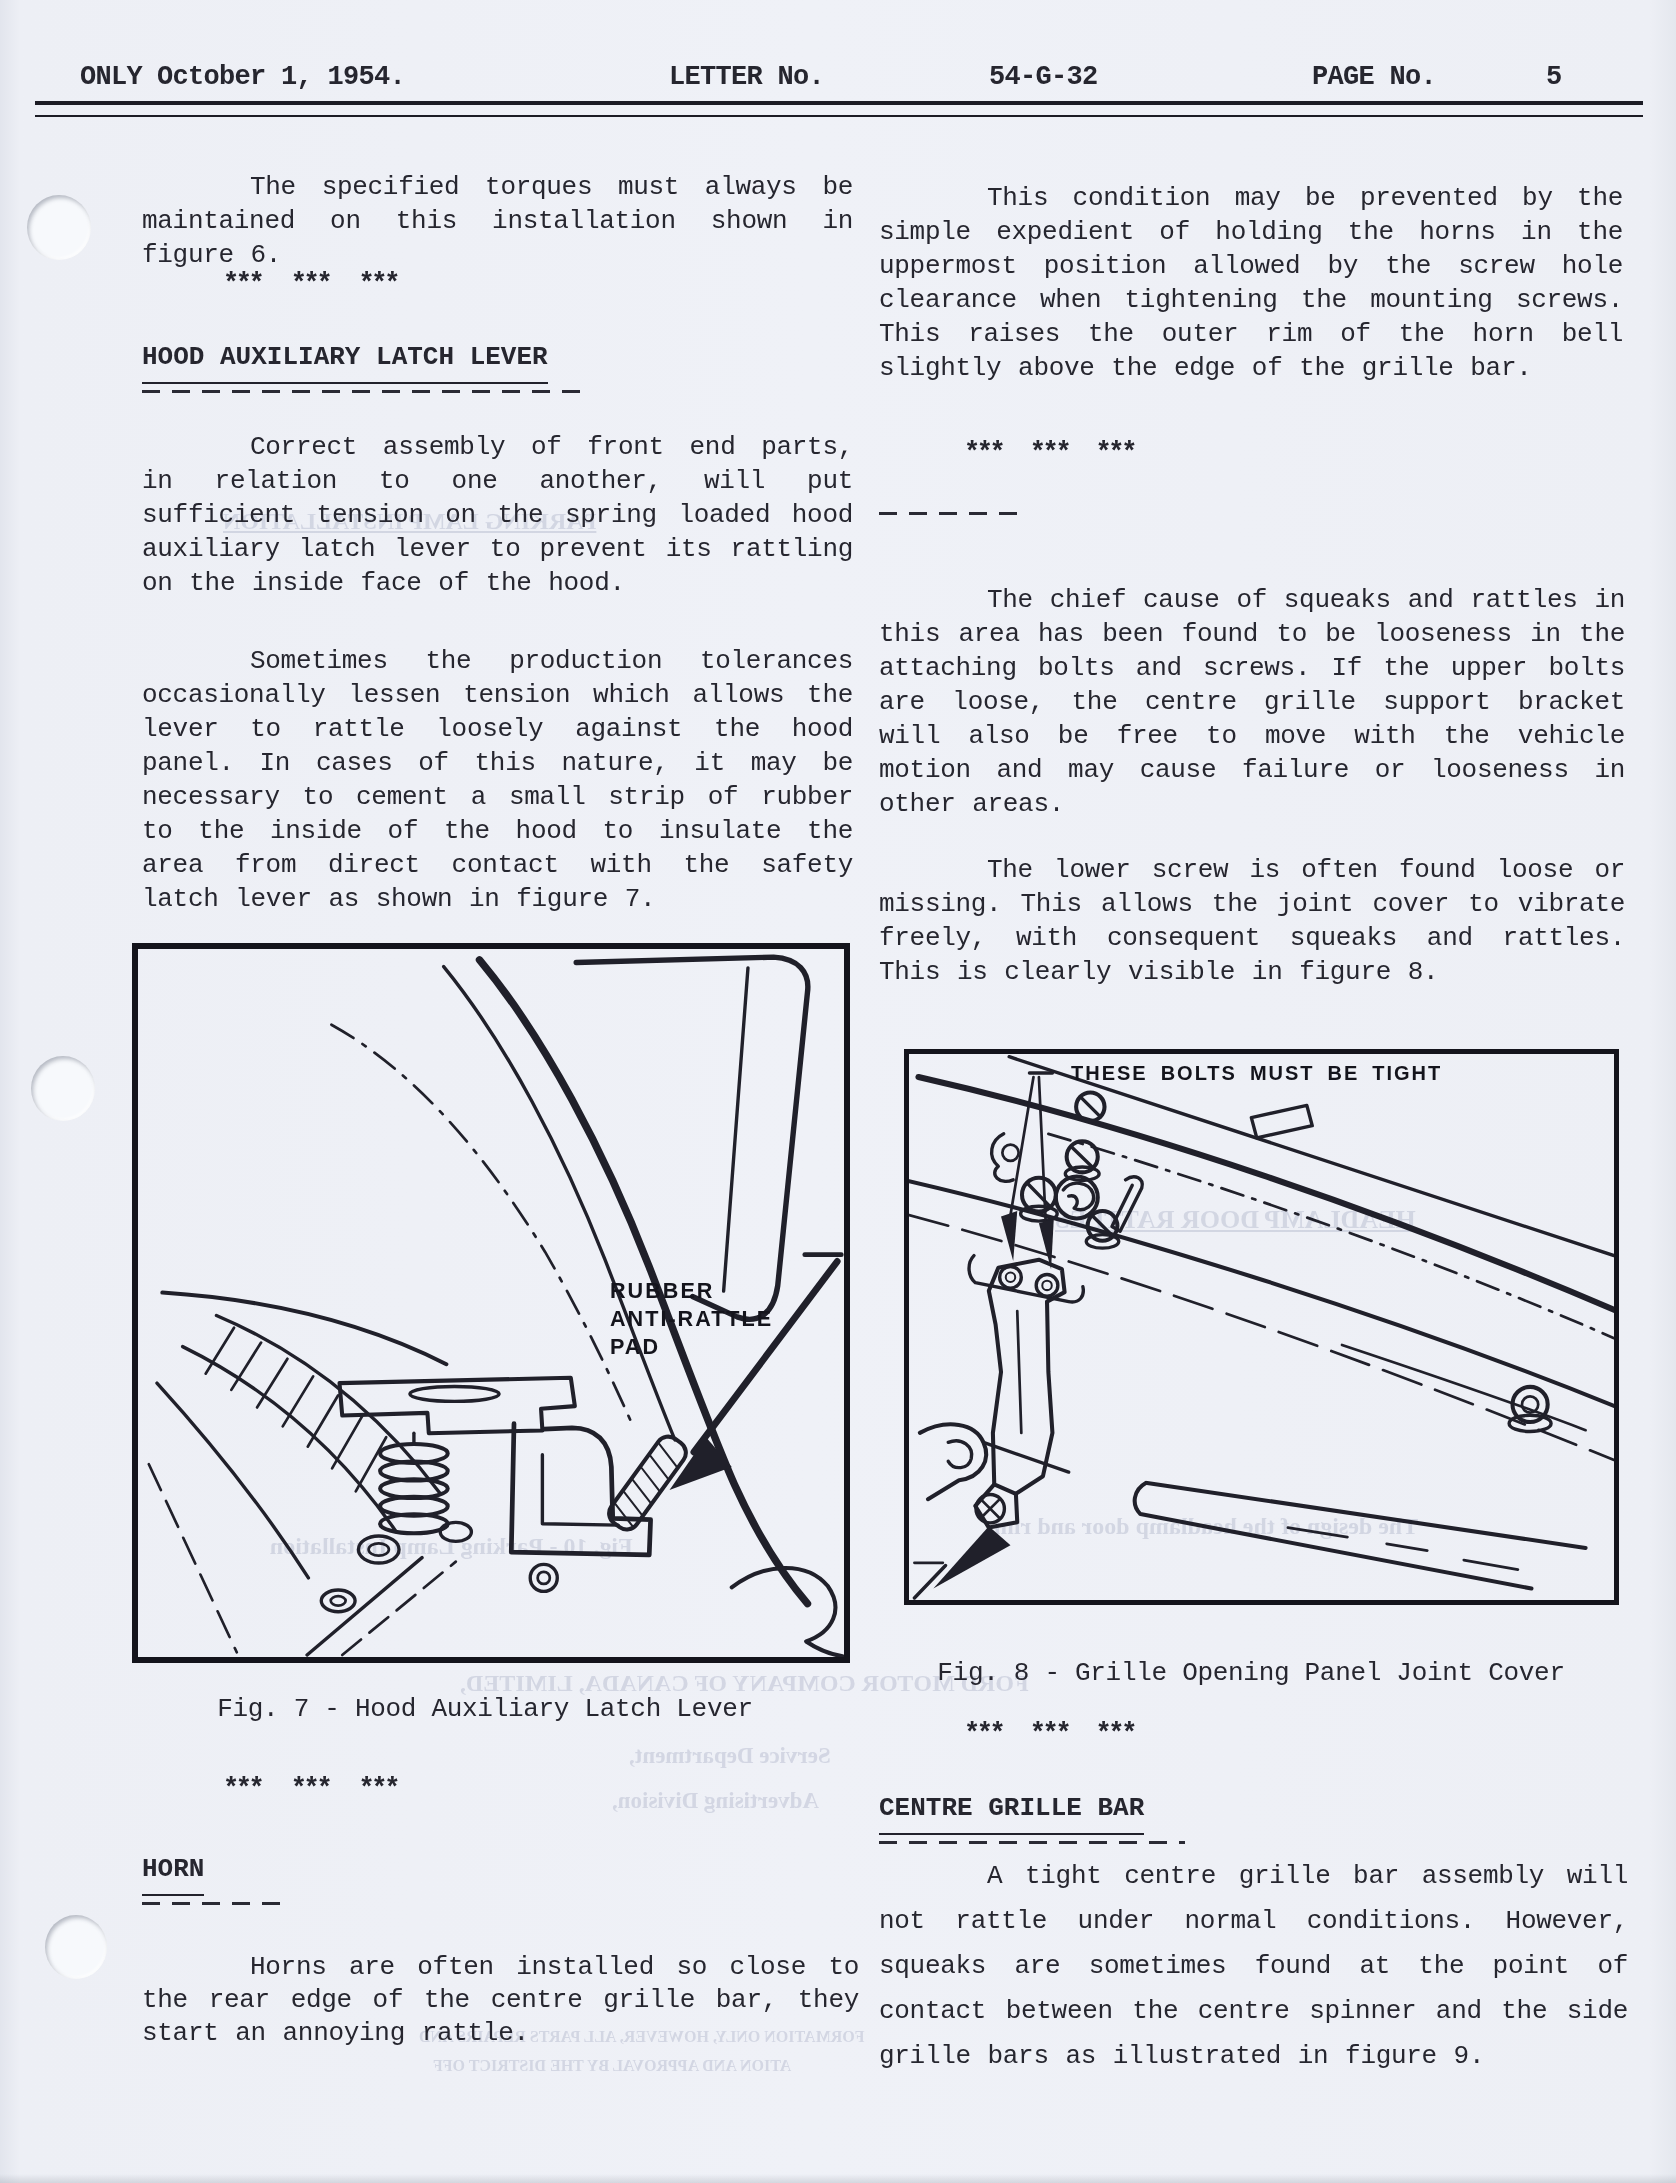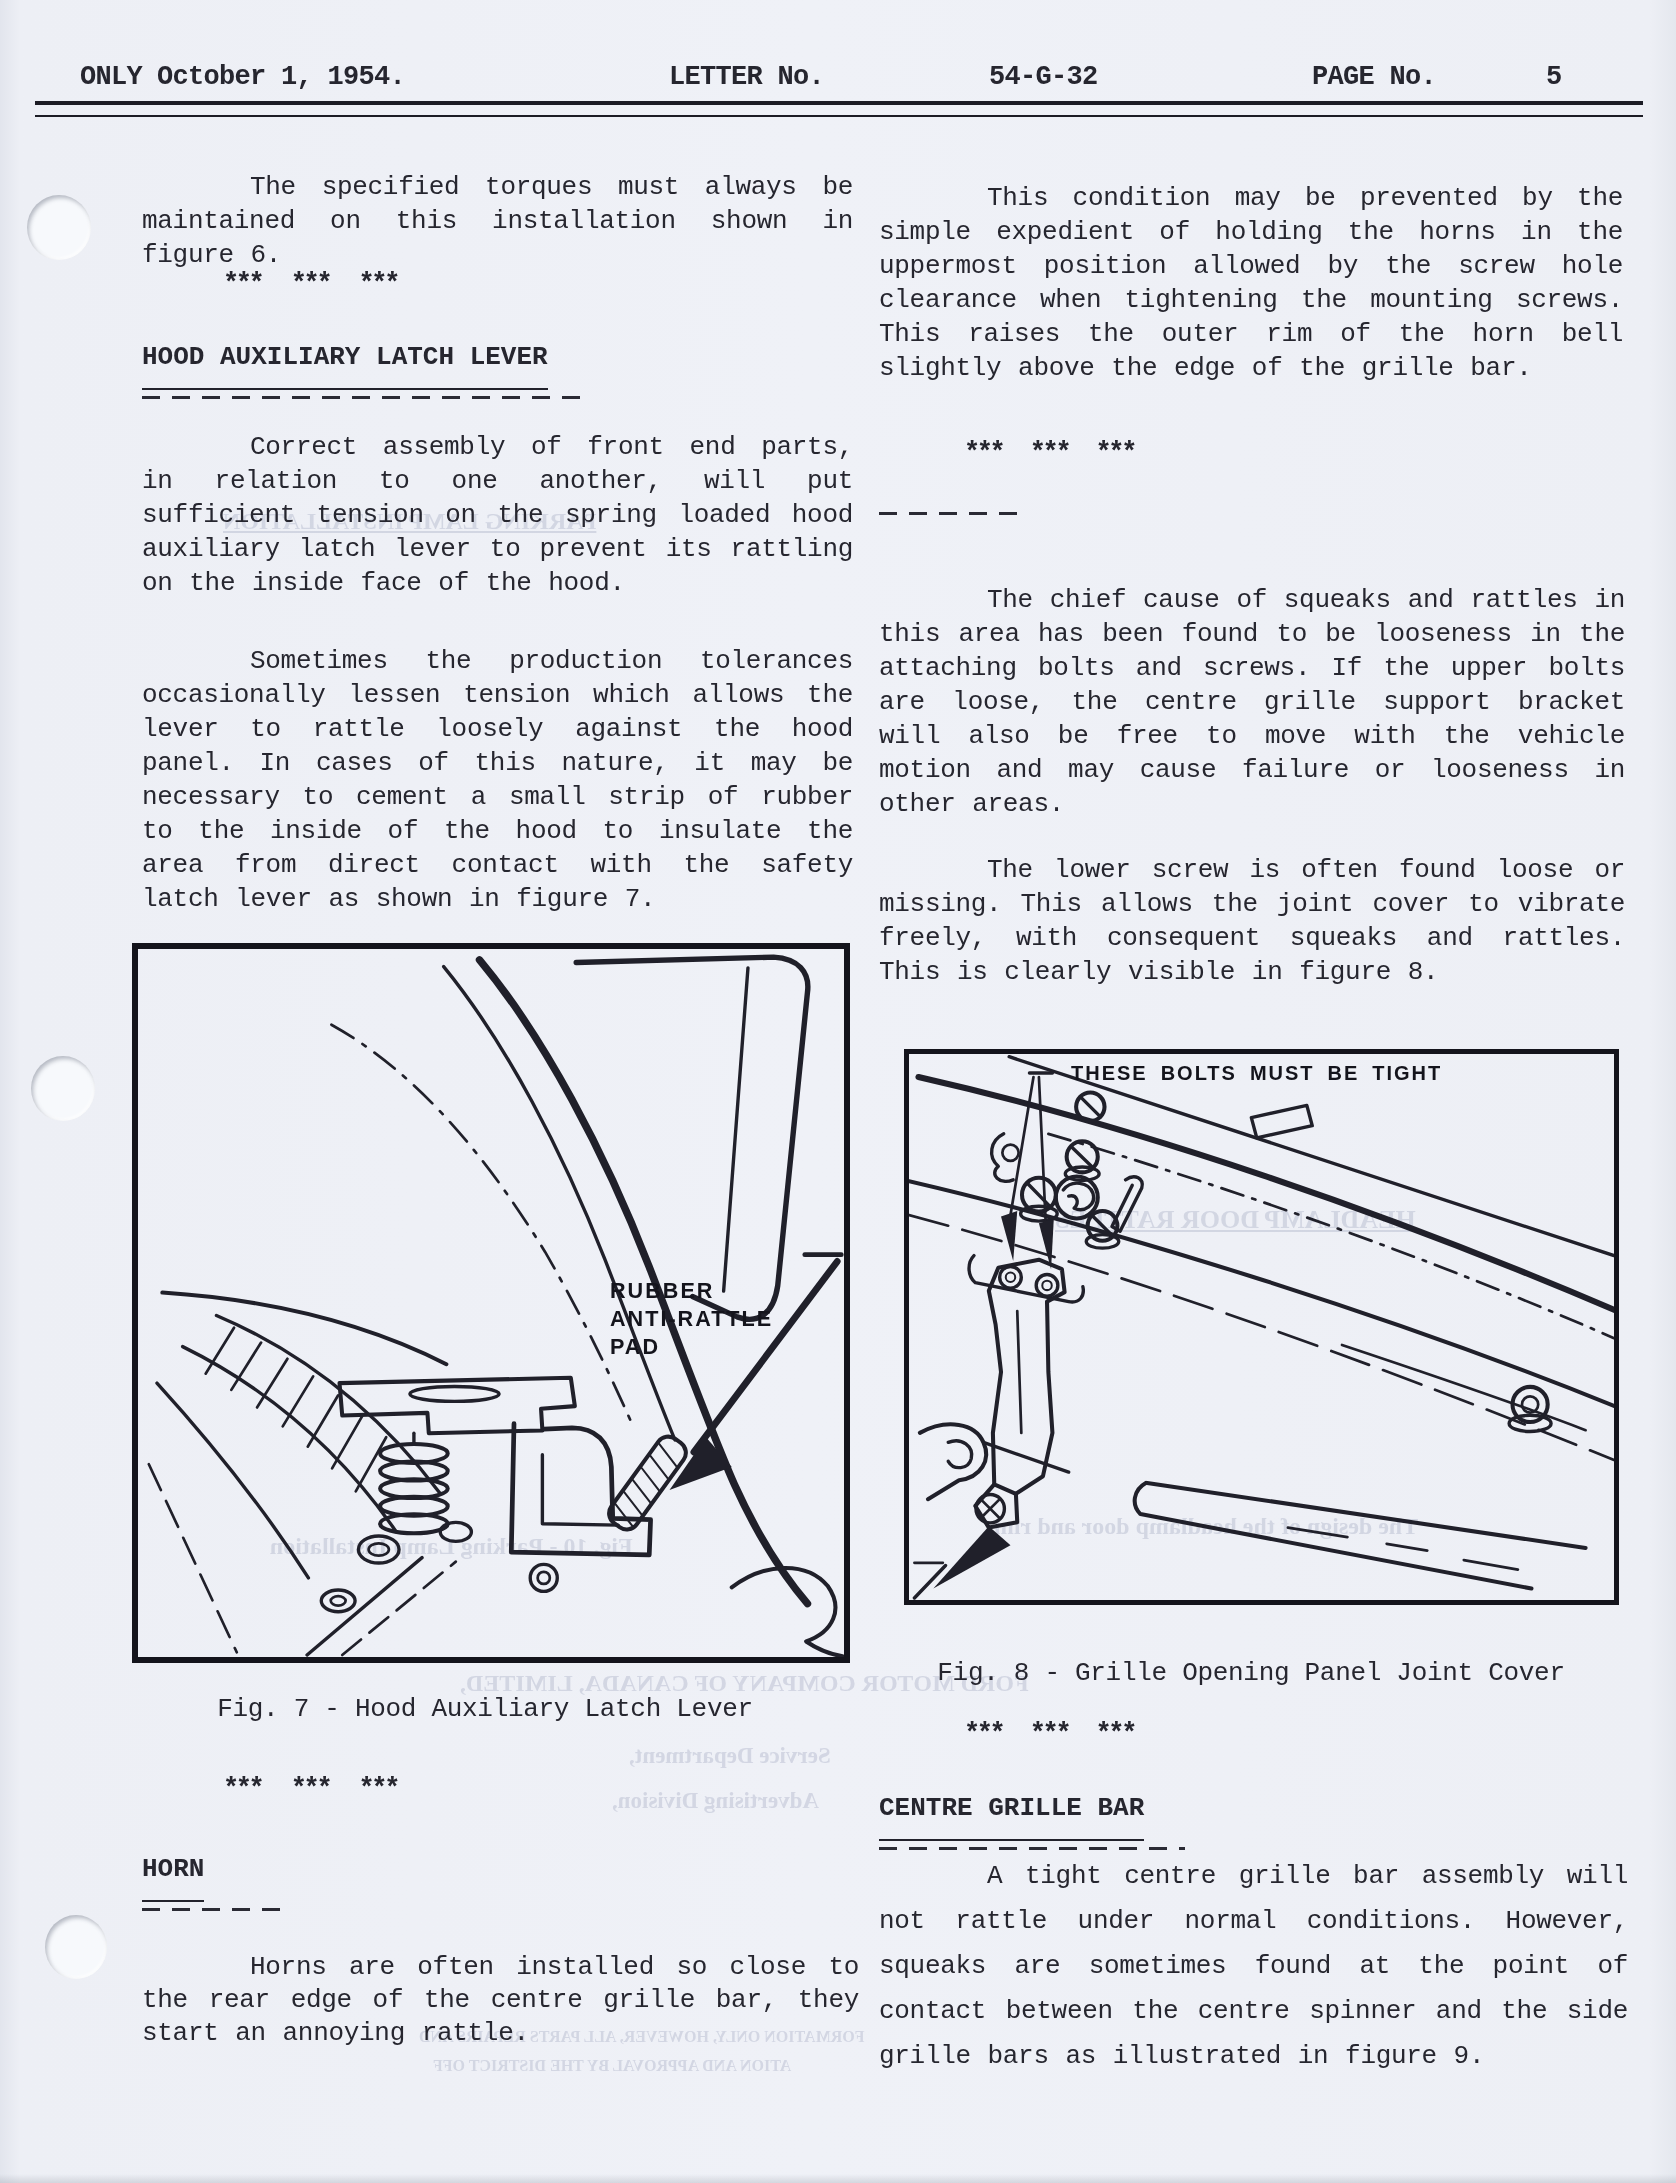--- a/index.html
+++ b/index.html
@@ -10,21 +10,21 @@
   }
   #page::after{ content:""; position:absolute; left:0; right:0; bottom:0; height:9.5px;
     background:linear-gradient(180deg,rgba(0,0,0,0) 0,rgba(90,95,110,.18) 100%); }
   .hitem { position:absolute; font-size:27px; font-weight:700; letter-spacing:-0.7px; white-space:nowrap; }
   .rule { position:absolute; left:35px; top:101px; width:1608px; height:10px;
     border-top:4.7px solid #1c1c25; border-bottom:2.7px solid #1c1c25; }
   .para { position:absolute; font-size:26px; line-height:34px; text-align:justify;
     text-indent:108px; letter-spacing:-0.3px; word-spacing:1.4px; }
   .tight { line-height:45px; }
   .heading { position:absolute; font-size:26px; font-weight:700; letter-spacing:0px; white-space:nowrap; }
-  .heading .hu { border-bottom:2.7px solid #22222c; padding-bottom:16px; display:inline-block; }
+  .heading .hu { border-bottom:2.7px solid #22222c; padding-bottom:10px; display:inline-block; }
   .heading .dashes { height:3.4px; margin-top:6px; width:calc(100% + 41px); min-width:101px;
     background:repeating-linear-gradient(90deg,#2a2a34 0 17.6px, transparent 17.6px 30px); }
   .stars { position:absolute; display:flex; justify-content:space-between;
     font-size:27px; font-weight:700; letter-spacing:-3.4px; }
   .fig { position:absolute; border:6px solid #14141c; }
   .fig svg { display:block; }
   .figlabel { position:absolute; font-family:"Liberation Sans", sans-serif; font-weight:700;
     font-size:20px; letter-spacing:2px; word-spacing:5.4px; color:#14141c; white-space:nowrap; line-height:28px; }
   .caption { position:absolute; font-size:26px; text-align:center; letter-spacing:-0.3px; }
   .hole { position:absolute; border-radius:50%; background:#f7f9fc;

